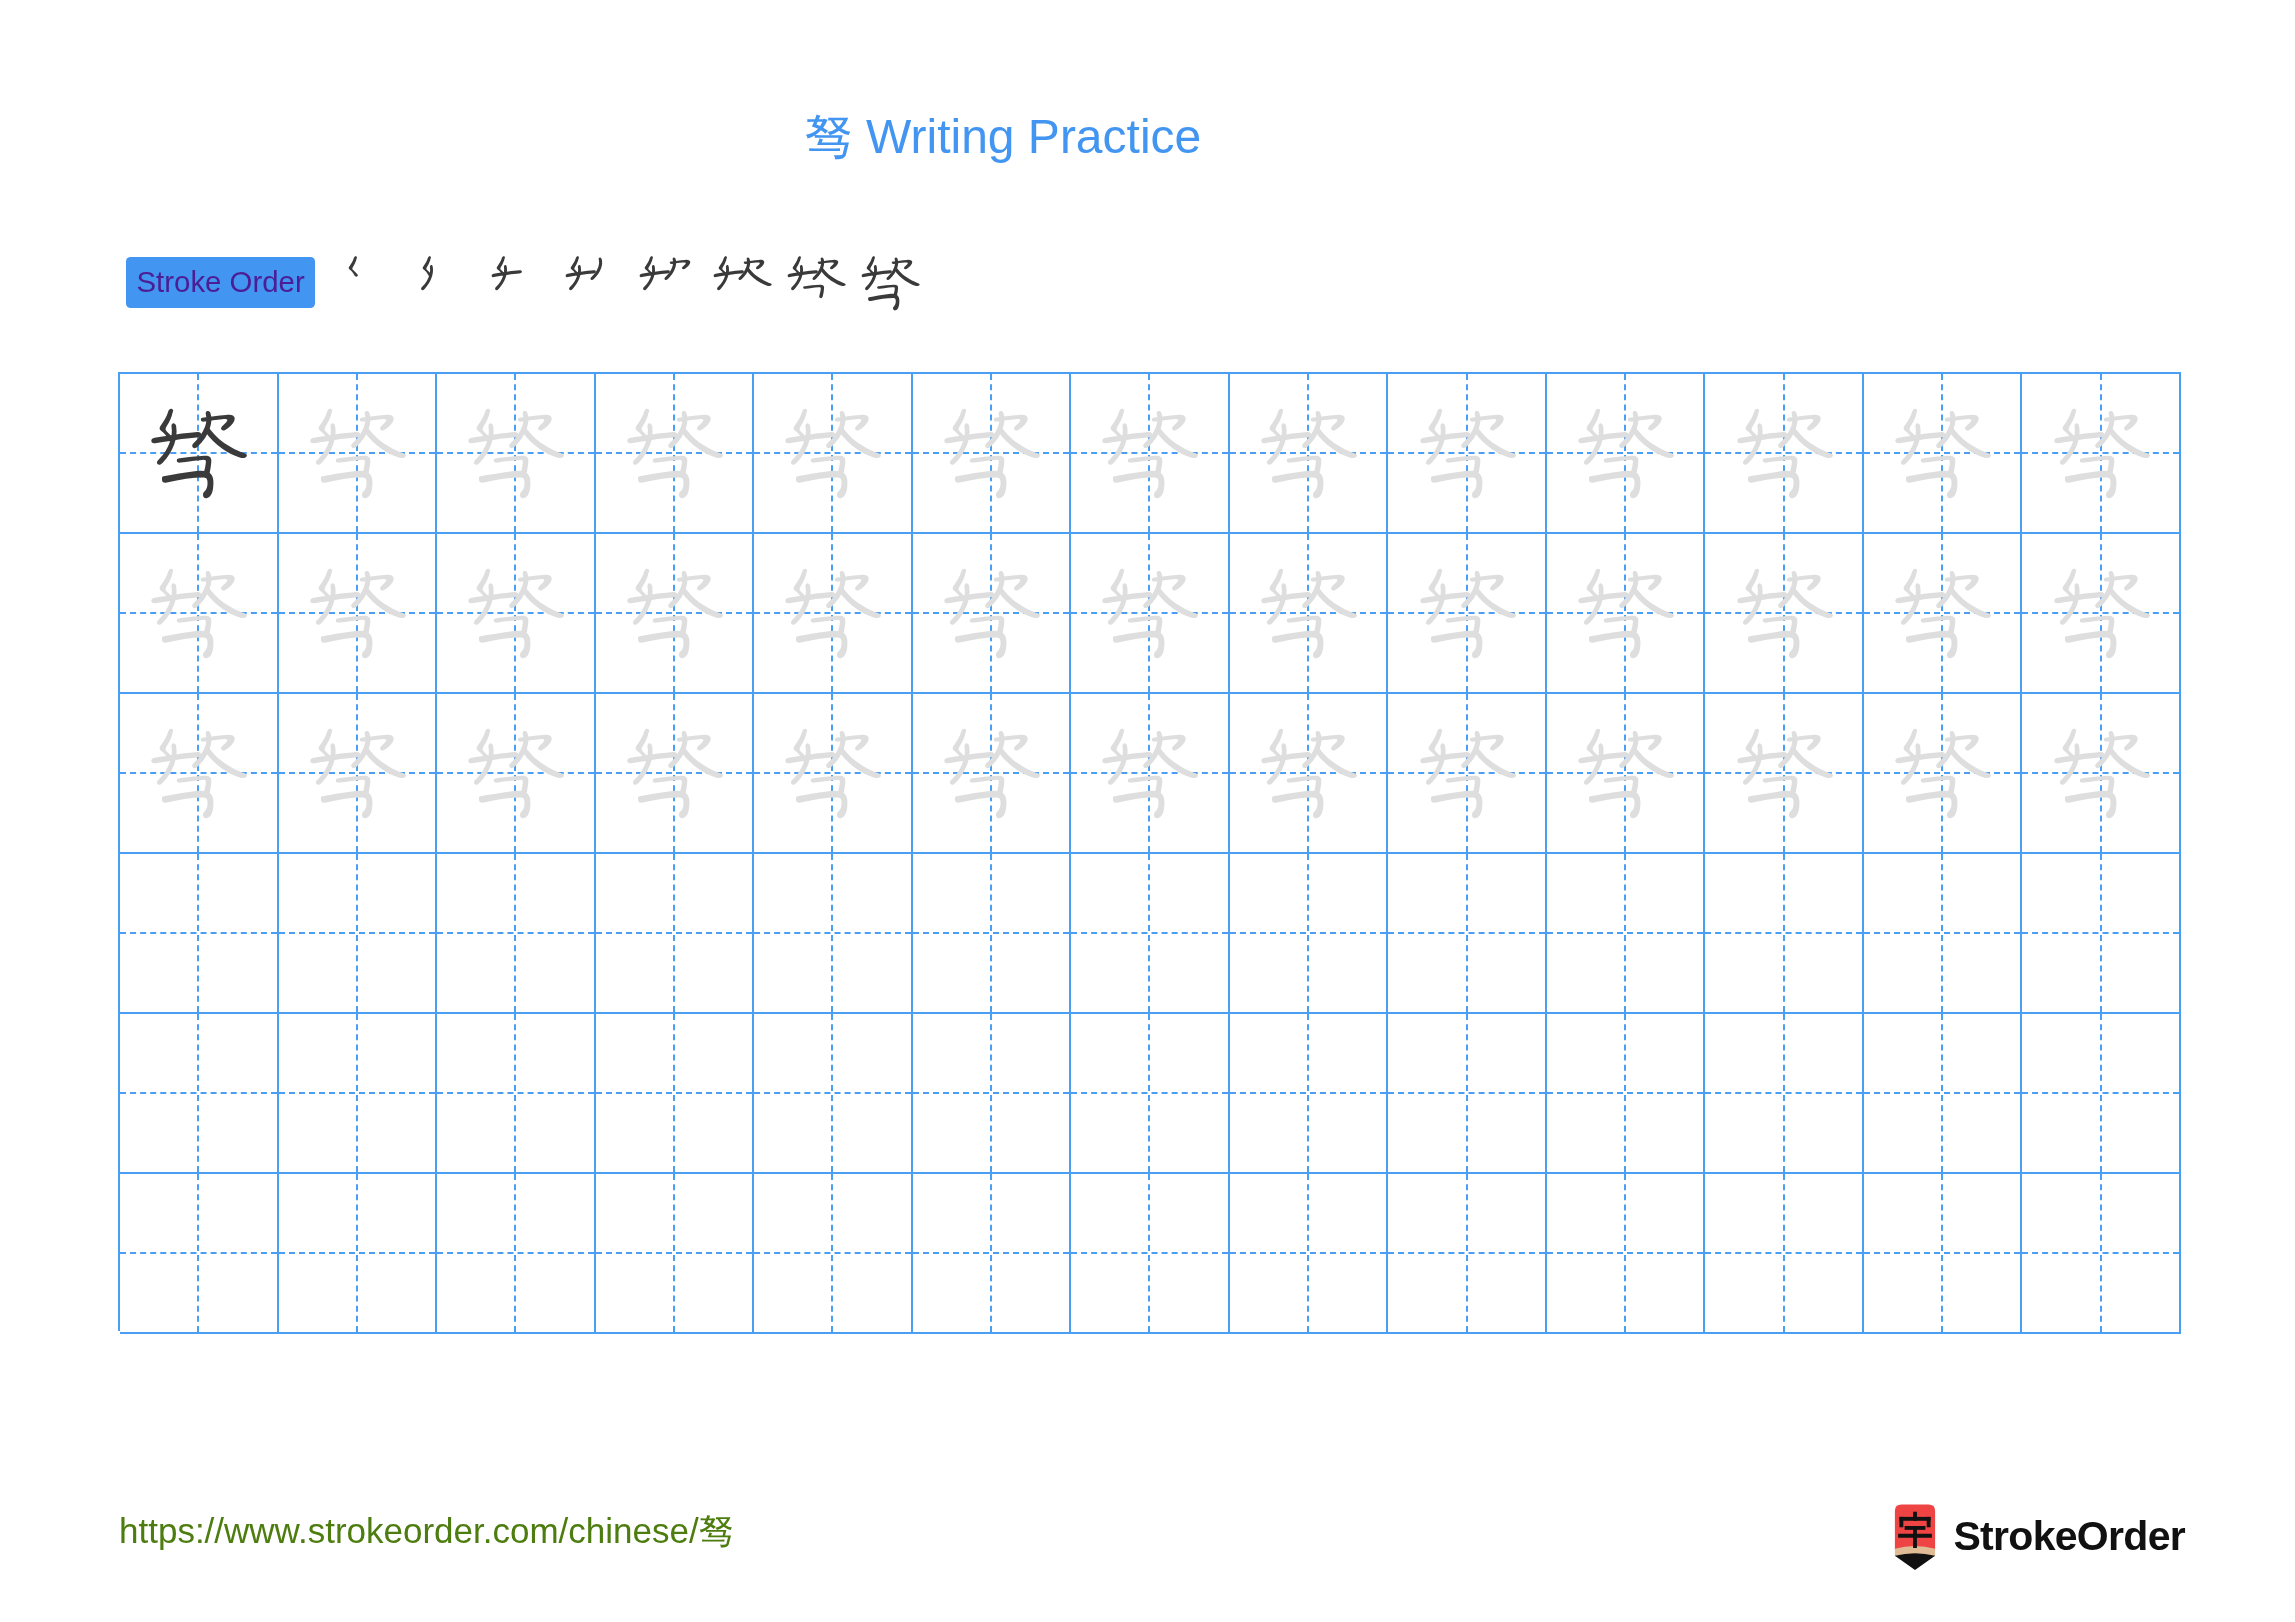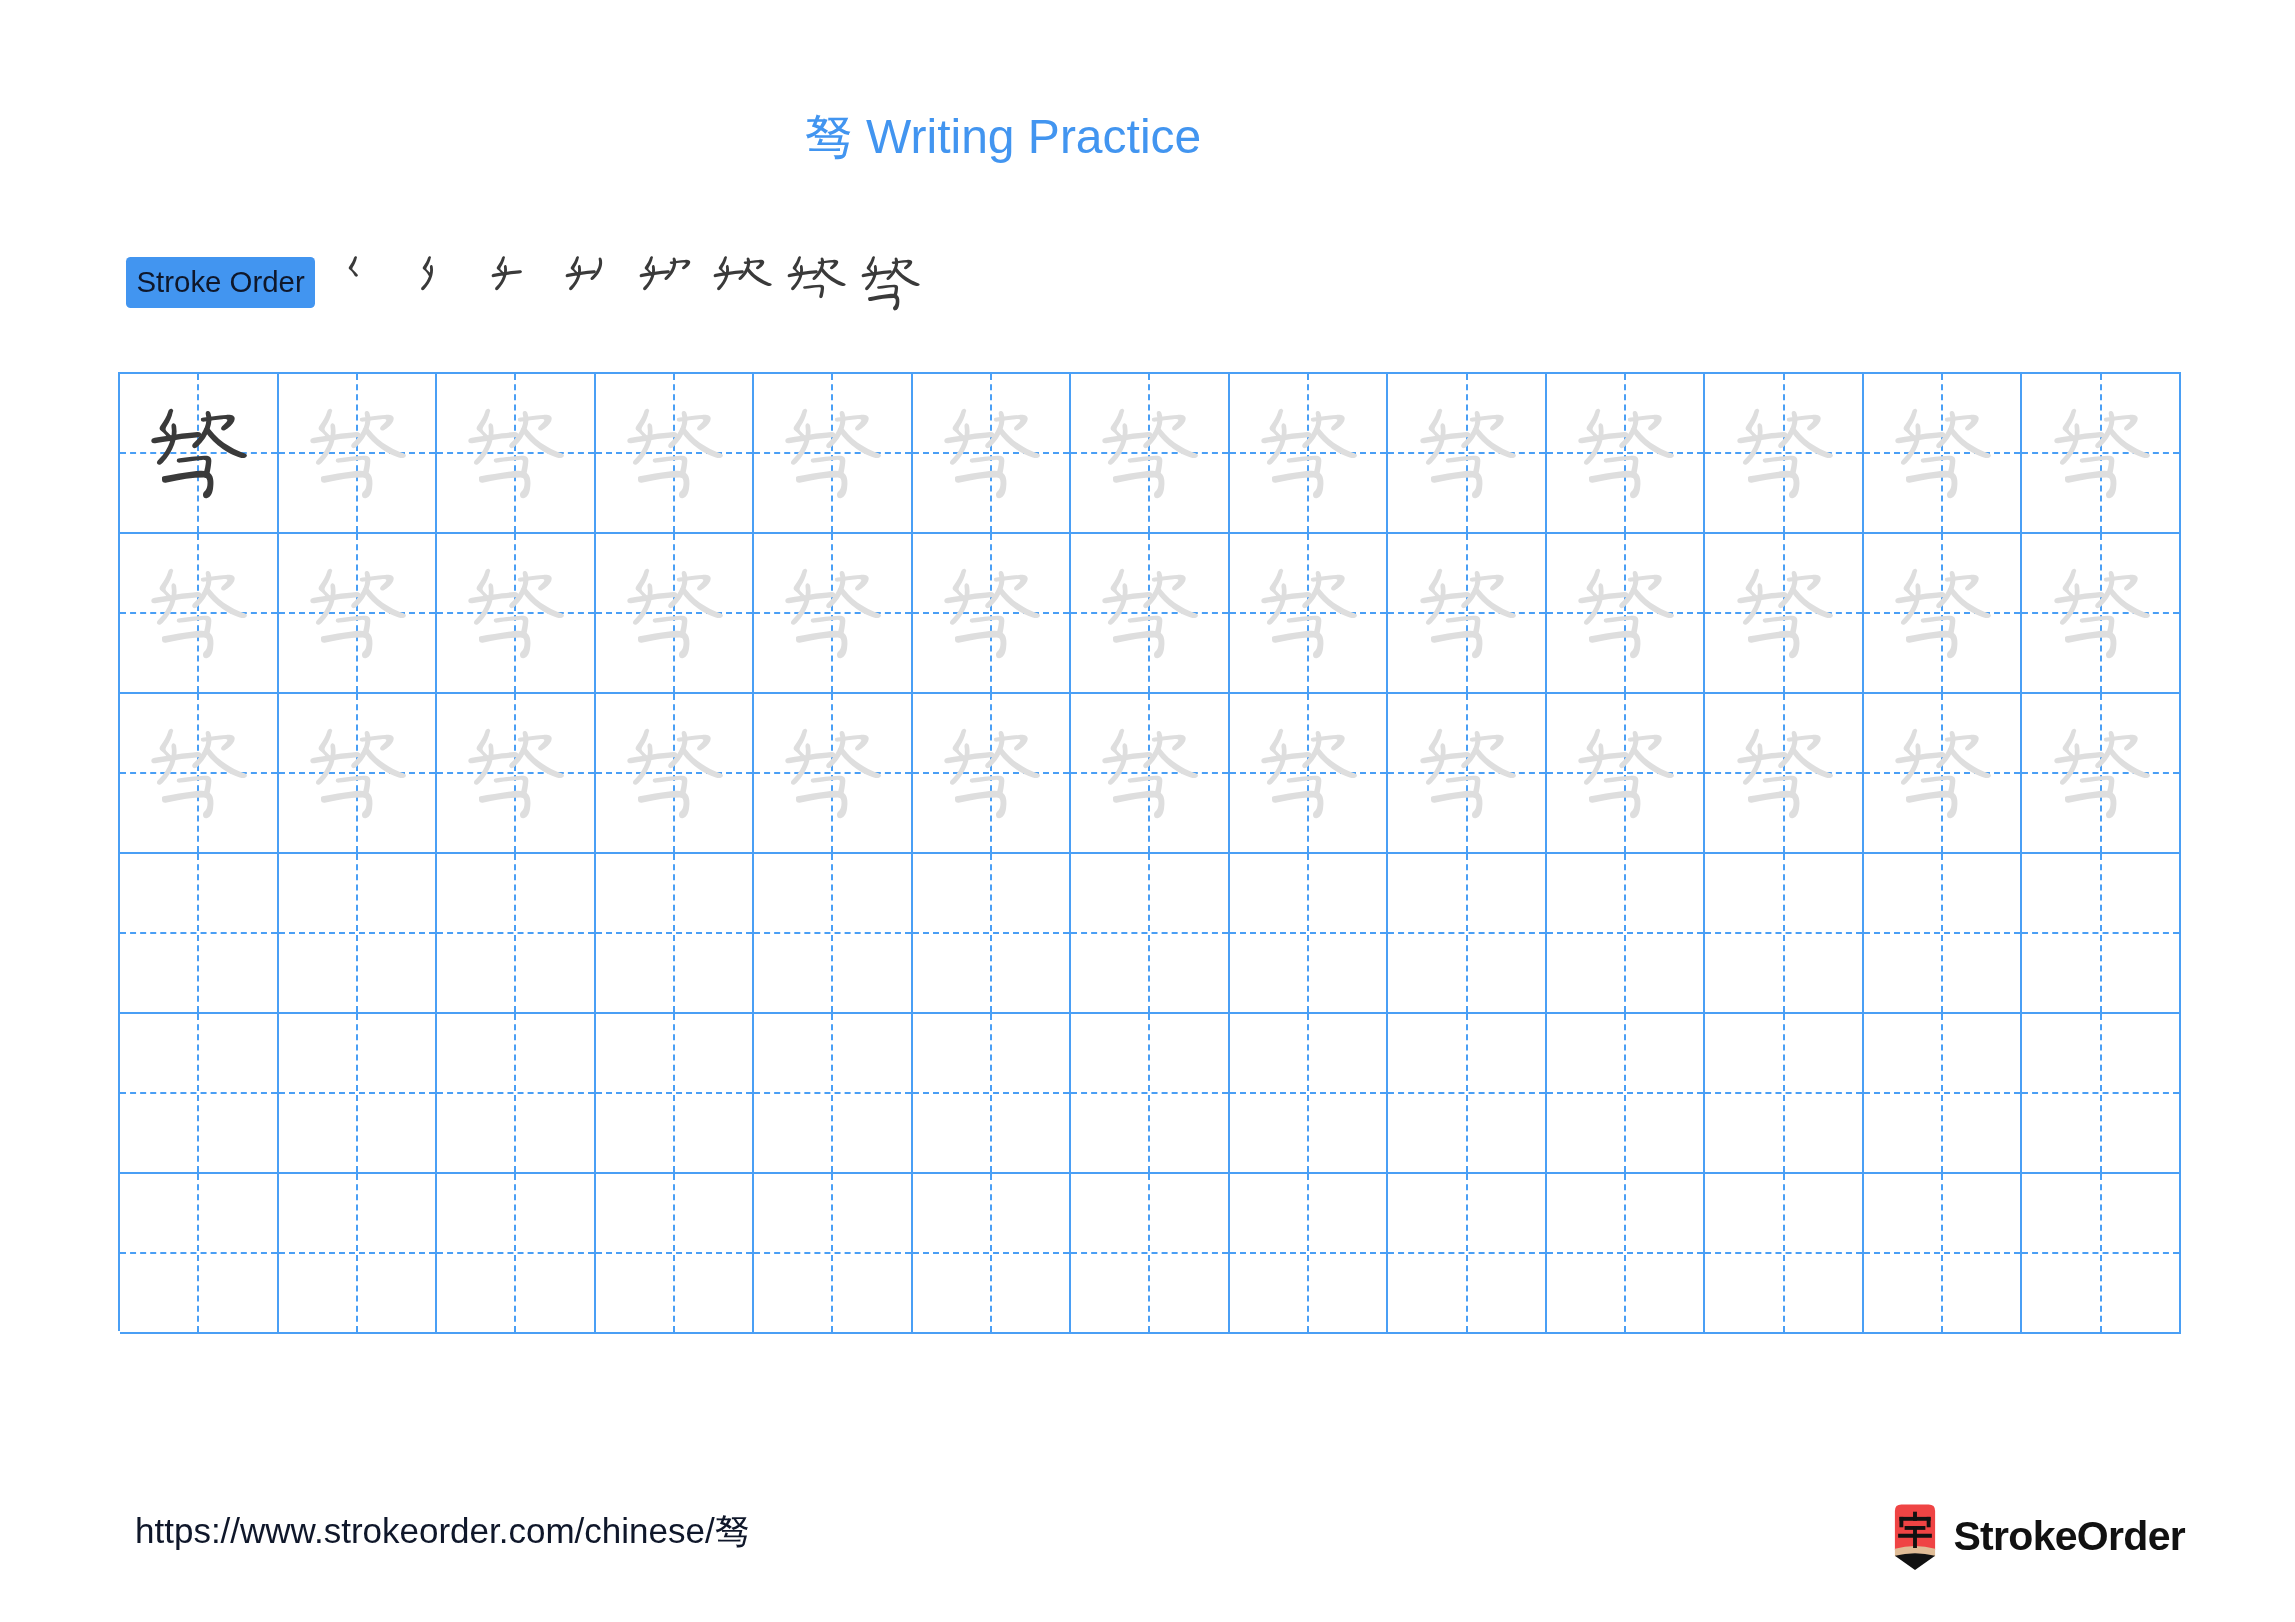--- a/index.html
+++ b/index.html
@@ -27,21 +27,21 @@
   
   #stroke-order-row{
     position:absolute;
     left:126px; top:253px;
     height:59px;
     display:flex;
     align-items:center;
   }
   #stroke-order-badge{
     background:#4295f0;
-    color:#0f172a;
+    color:#4c1d95;
     font-size:29.4px;
     line-height:1;
     padding:10.5px 10.5px 11.8px 10.5px;
     border-radius:4.6px;
     white-space:nowrap;
     letter-spacing:0px;
   }
   #stroke-steps{
     display:flex;
     align-items:flex-end;
@@ -112,24 +112,23 @@
   }
   .glyph-dark path{fill:#3a3a3a;}
   .glyph-light path{fill:#dedede;}
 
   
   #footer-url{
     position:absolute;
     left:119px;
     top:1508px;
     font-size:35px;
-    color:#0f172a;
+    color:#4d7c0f;
     white-space:nowrap;
     letter-spacing:0px;
-    margin-left:16px;
   }
   #footer-logo{
     position:absolute;
     right:110px;
     top:1497px;
     display:flex;
     align-items:center;
     height:79px;
   }
   #logo-mark{

